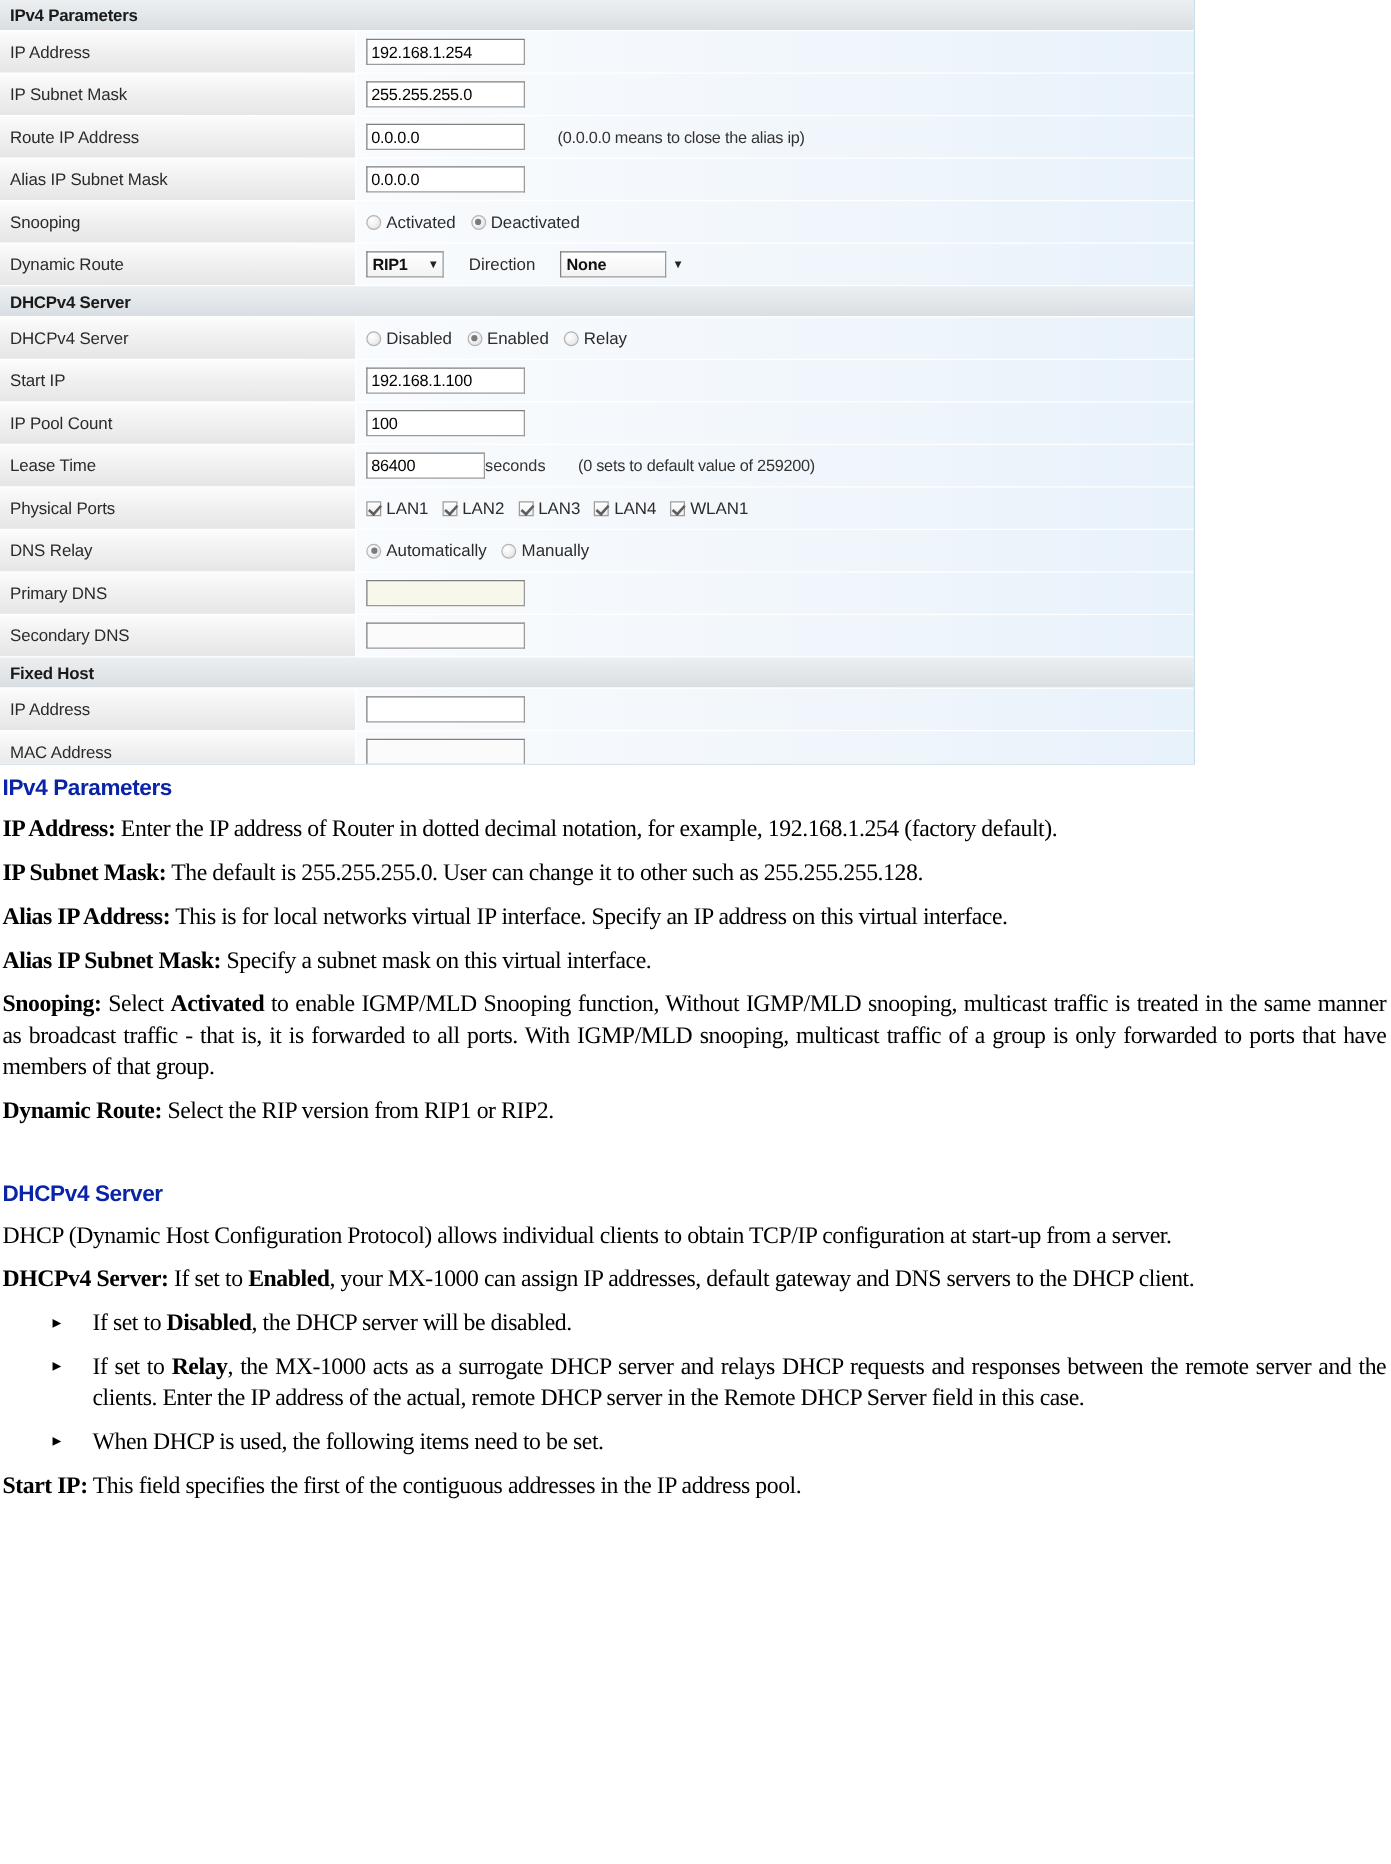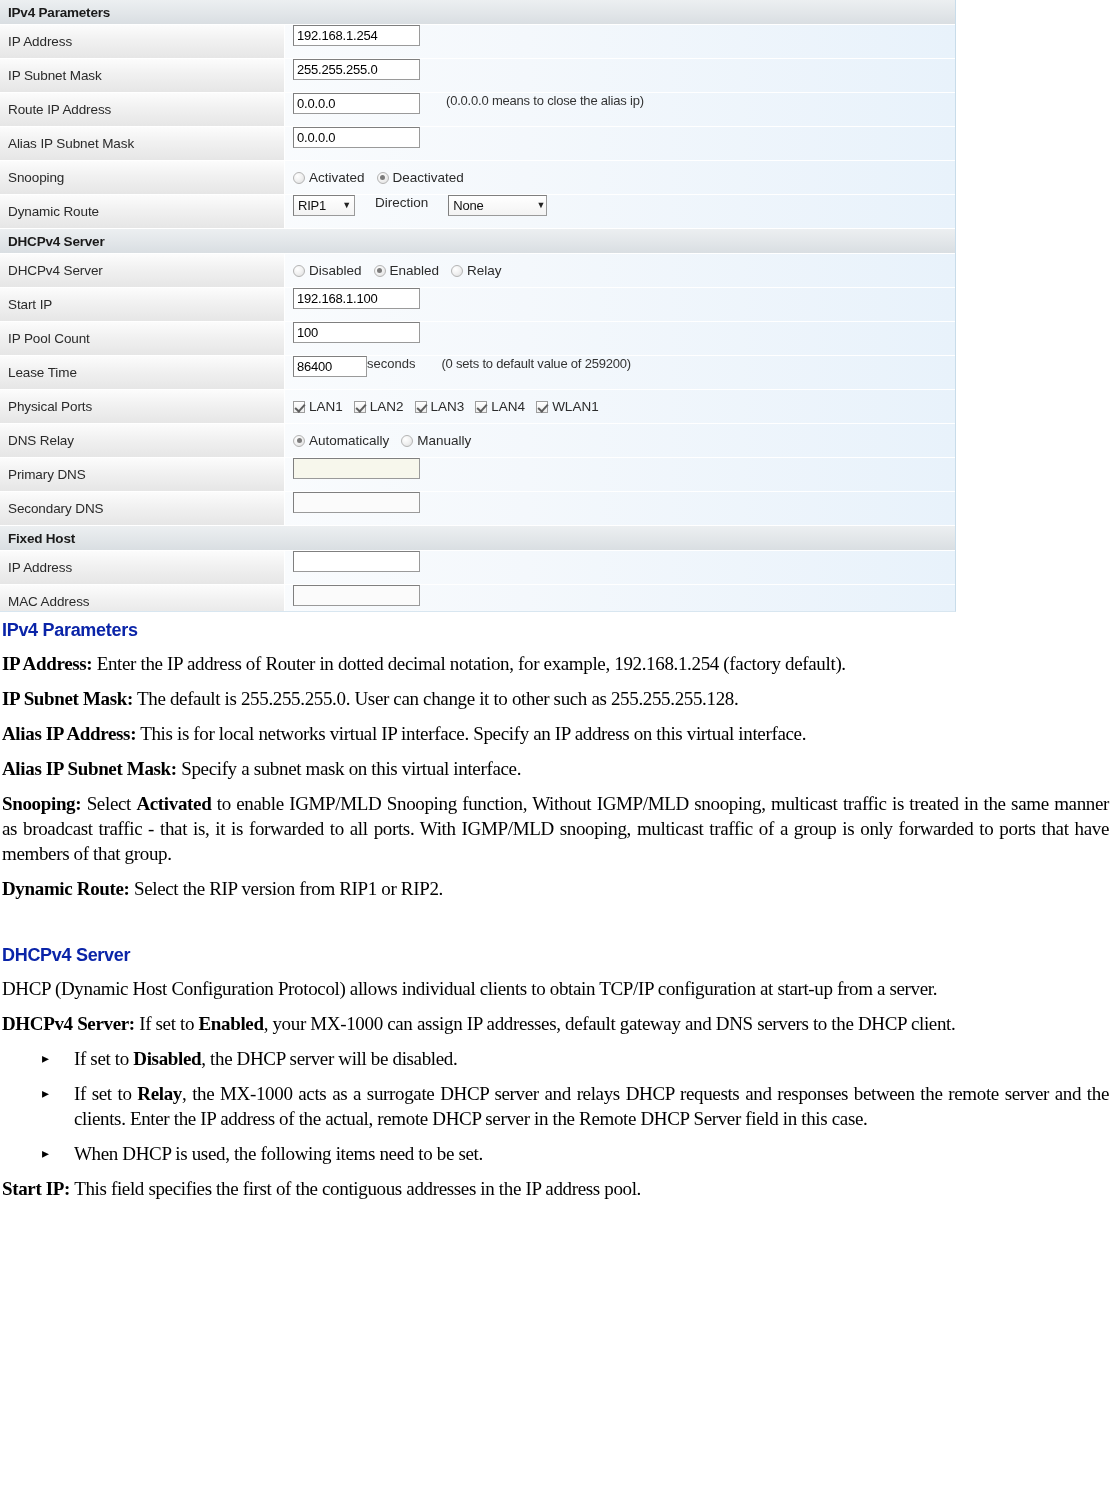--- a/index.html
+++ b/index.html
@@ -69,20 +69,21 @@
     display: flex;
     align-items: center;
     border-right: 1px solid #ffffff;
     white-space: nowrap;
     letter-spacing: -0.1px;
   }
   .cfg-field {
     flex: 1;
     height: 100%;
     display: flex;
+    align-items: center;
     padding-left: 8px;
     box-sizing: border-box;
     font-size: 13.5px;
     color: #2a2a2a;
     white-space: nowrap;
   }
 
   .txtbox {
     display: inline-flex;
     align-items: center;
@@ -92,21 +93,21 @@
     background: #ffffff;
     border: 1px solid #9a9a9a;
     border-top-color: #7f7f7f;
     border-left-color: #7f7f7f;
     font-size: 13px;
     color: #000000;
     padding: 0 3px;
     font-family: "Liberation Sans", "DejaVu Sans", sans-serif;
     letter-spacing: -0.2px;
   }
-  .txtbox.small { width: 74px; }
+  .txtbox.small { width: 95px; }
   .txtbox.dim { background: #f7f7ec; }
   .txtbox.plain { background: #fbfbfb; }
 
   .hint {
     margin-left: 26px;
     font-size: 13px;
     color: #333333;
     letter-spacing: -0.2px;
   }
   .unit {
@@ -175,29 +176,30 @@
     height: 21px;
     box-sizing: border-box;
     background: linear-gradient(to bottom, #ffffff 0%, #f3f3f3 100%);
     border: 1px solid #9a9a9a;
     border-top-color: #7f7f7f;
     border-left-color: #7f7f7f;
     font-size: 13px;
     color: #101010;
     padding: 0 3px 0 4px;
     letter-spacing: -0.2px;
+    font-weight: bold;
   }
   .selbox .caret {
     margin-left: 8px;
     font-size: 9px;
     line-height: 1;
     color: #222222;
   }
   .selbox.w-rip { width: 62px; }
-  .selbox.w-dir { width: 99px; gap: 45px; }
+  .selbox.w-dir { width: 85px; gap: 45px; }
   .inline-lbl {
     margin: 0 20px;
     font-size: 13.5px;
     color: #2b2b2b;
   }
 
   
   #doc {
     position: absolute;
     left: 0px;

